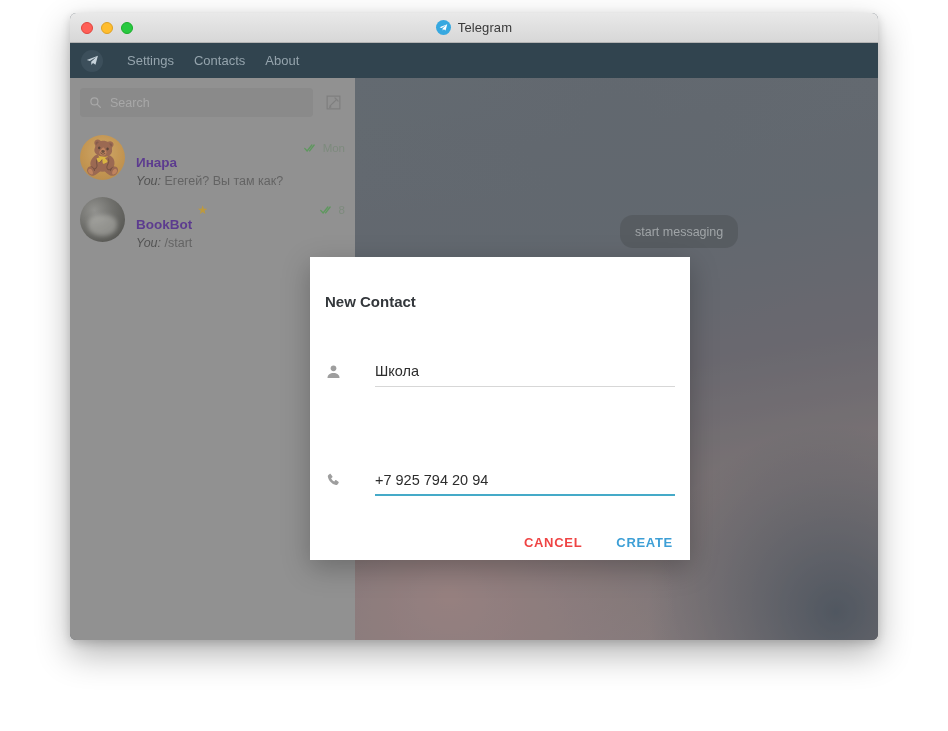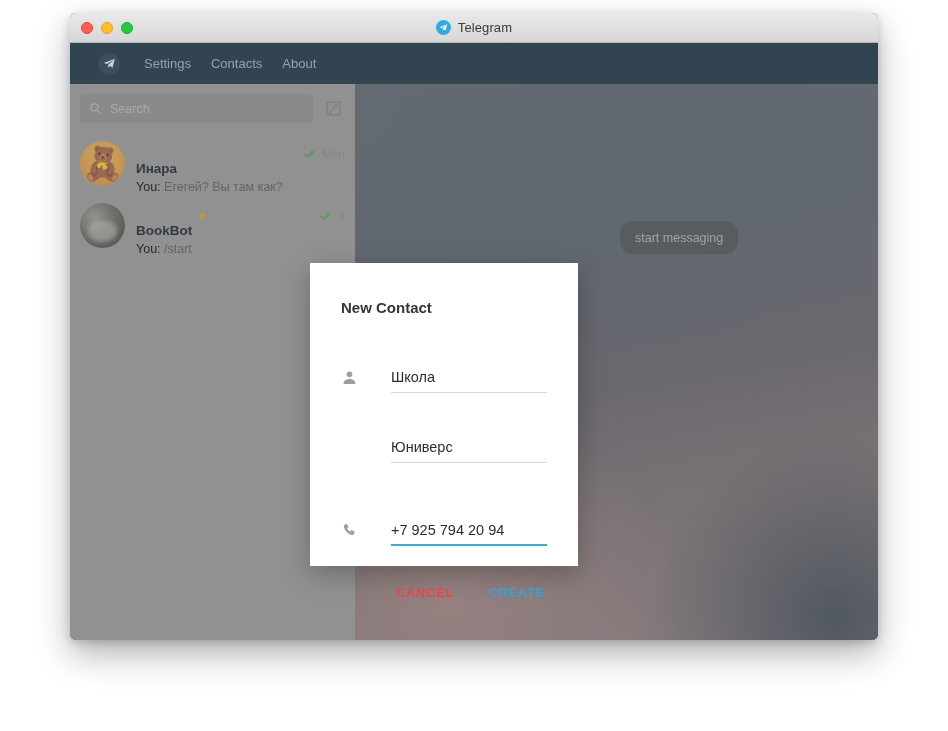--- a/index.html
+++ b/index.html
@@ -68,25 +68,25 @@
   }
   .title-logo svg { width: 9px; height: 9px; display: block; }
   .title-text {
     font-size: 13px;
     color: #3a3a3a;
     letter-spacing: 0.1px;
   }
 
   
   .navbar {
-    height: 41px;
+    height: 35px;
     background: #31444f;
     display: flex;
     align-items: center;
-    padding-left: 28px;
+    padding-left: 11px;
     gap: 0;
   }
   .nav-logo {
     width: 22px; height: 22px; border-radius: 50%;
     background: #3c4f5b;
     display: flex; align-items: center; justify-content: center;
     margin-right: 14px;
     flex: none;
   }
   .nav-logo svg { width: 13px; height: 13px; display: block; }
@@ -192,38 +192,38 @@
   .chat-top {
     display: flex;
     align-items: center;
     justify-content: space-between;
     gap: 6px;
   }
   .chat-name-wrap { display: flex; align-items: center; gap: 5px; min-width: 0; }
   .chat-name {
     font-size: 13.5px;
     font-weight: bold;
-    color: #0f172a;
+    color: #4c1d95;
     white-space: nowrap;
     overflow: hidden;
     text-overflow: ellipsis;
     margin-top: 28px;
   }
   .star-icon { font-size: 12px; line-height: 1; color: #d9a520; }
   .chat-meta { display: flex; align-items: center; gap: 4px; flex: none; }
   .ticks svg { width: 15px; height: 10px; display: block; }
   .chat-time { font-size: 11.5px; color: #7c8f7c; }
   .chat-preview {
     font-size: 12.5px;
     color: #575757;
     white-space: nowrap;
     overflow: hidden;
     text-overflow: ellipsis;
   }
-  .you-label { color: #000000; }
+  .you-label { color: #404040; font-style: italic; }
 
   
   .content-pane {
     flex: 1;
     position: relative;
     overflow: hidden;
     background:
       linear-gradient(170deg, #5f6a74 0%, #5d6670 30%, #6a6670 52%, #8a7b7c 74%, #a08b8a 100%);
   }
   .content-pane::before {
@@ -262,26 +262,26 @@
     inset: 0;
     background: rgba(130,130,130,0.30);
     z-index: 5;
   }
 
   
   .modal {
     position: absolute;
     left: 240px;
     top: 179px;
-    width: 268px;
+    width: 380px;
     height: 303px;
     background: #ffffff;
     z-index: 10;
     box-shadow: 0 8px 26px rgba(0,0,0,0.26);
-    padding: 0 31px;
+    padding: 0 15px;
   }
   .modal-title {
     font-size: 15px;
     font-weight: bold;
     color: #33373b;
     padding-top: 36px;
   }
 
   .field-row {
     display: flex;
@@ -459,23 +459,20 @@
               <path d="M3.5 21c0-4.4 3.9-7 8.5-7s8.5 2.6 8.5 7z"></path>
             </svg>
           </div>
           <div class="field-wrap">
             <input class="field-input" type="text" value="Школа" style="">
           </div>
         </div>
 
         <div class="field-row row-last">
           <div class="field-icon"></div>
-          <div class="field-wrap">
-            <input class="field-input" type="text" value="Юниверс" style="">
-          </div>
         </div>
 
         <div class="field-row row-phone">
           <div class="field-icon">
             <svg viewBox="0 0 24 24" fill="#9e9e9e">
               <path d="M6.6 2.8c.5-.4 1.2-.3 1.6.2l2.2 3c.4.5.3 1.2-.2 1.6l-1.6 1.2c.9 2 2.6 3.7 4.6 4.6l1.2-1.6c.4-.5 1.1-.6 1.6-.2l3 2.2c.5.4.6 1.1.2 1.6l-1.6 2.1c-.5.7-1.4 1-2.2.8C9.6 16.8 5.4 12.6 4 6.6c-.2-.8.1-1.7.8-2.2z"></path>
             </svg>
           </div>
           <div class="field-wrap">
             <input class="field-input focused" type="text" autofocus="" value="+7 925 794 20 94" style="">

